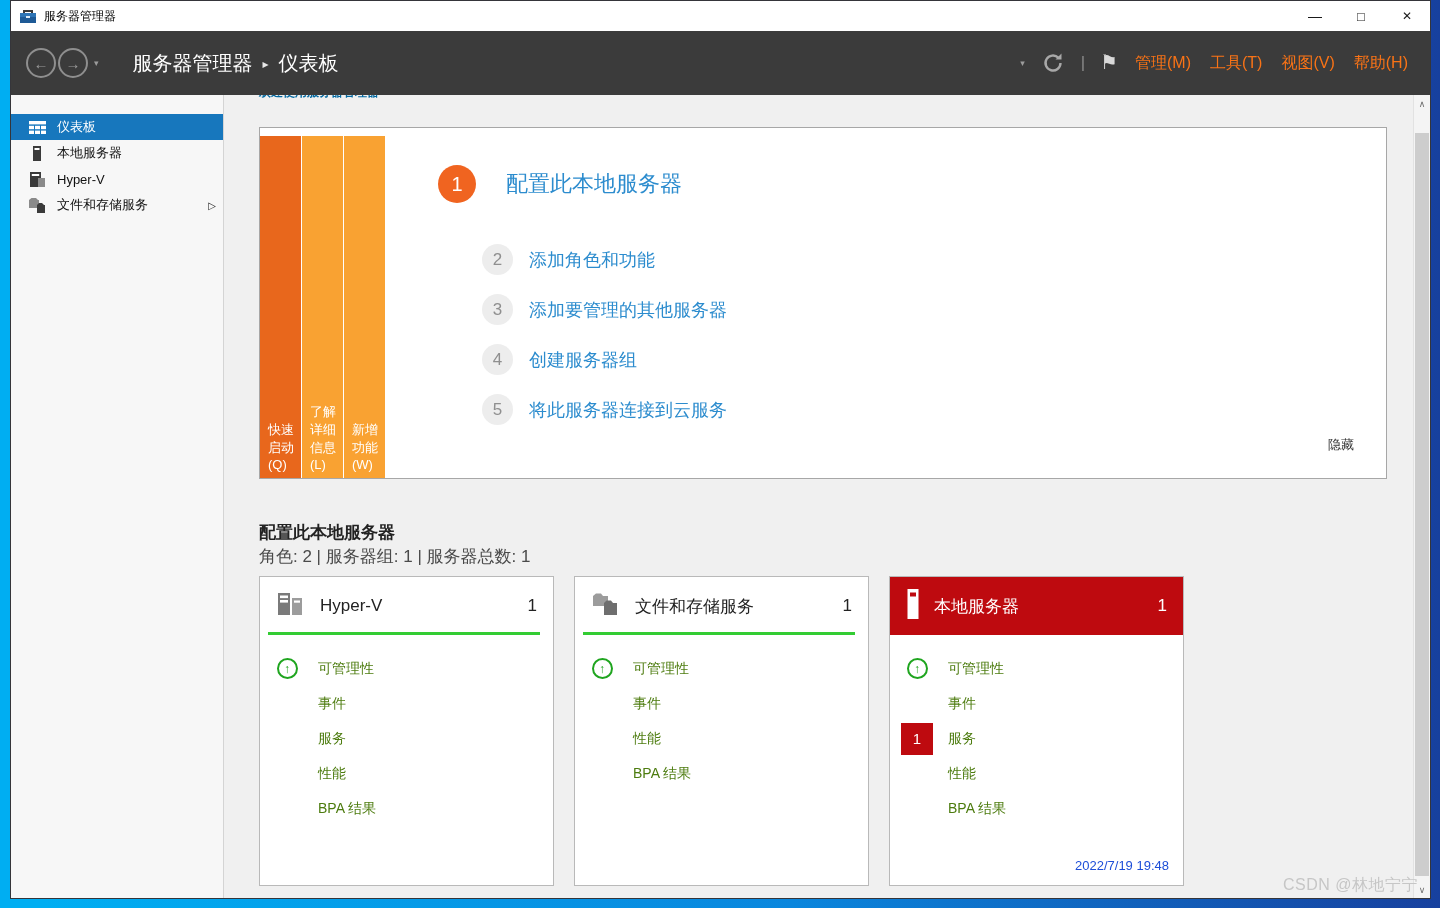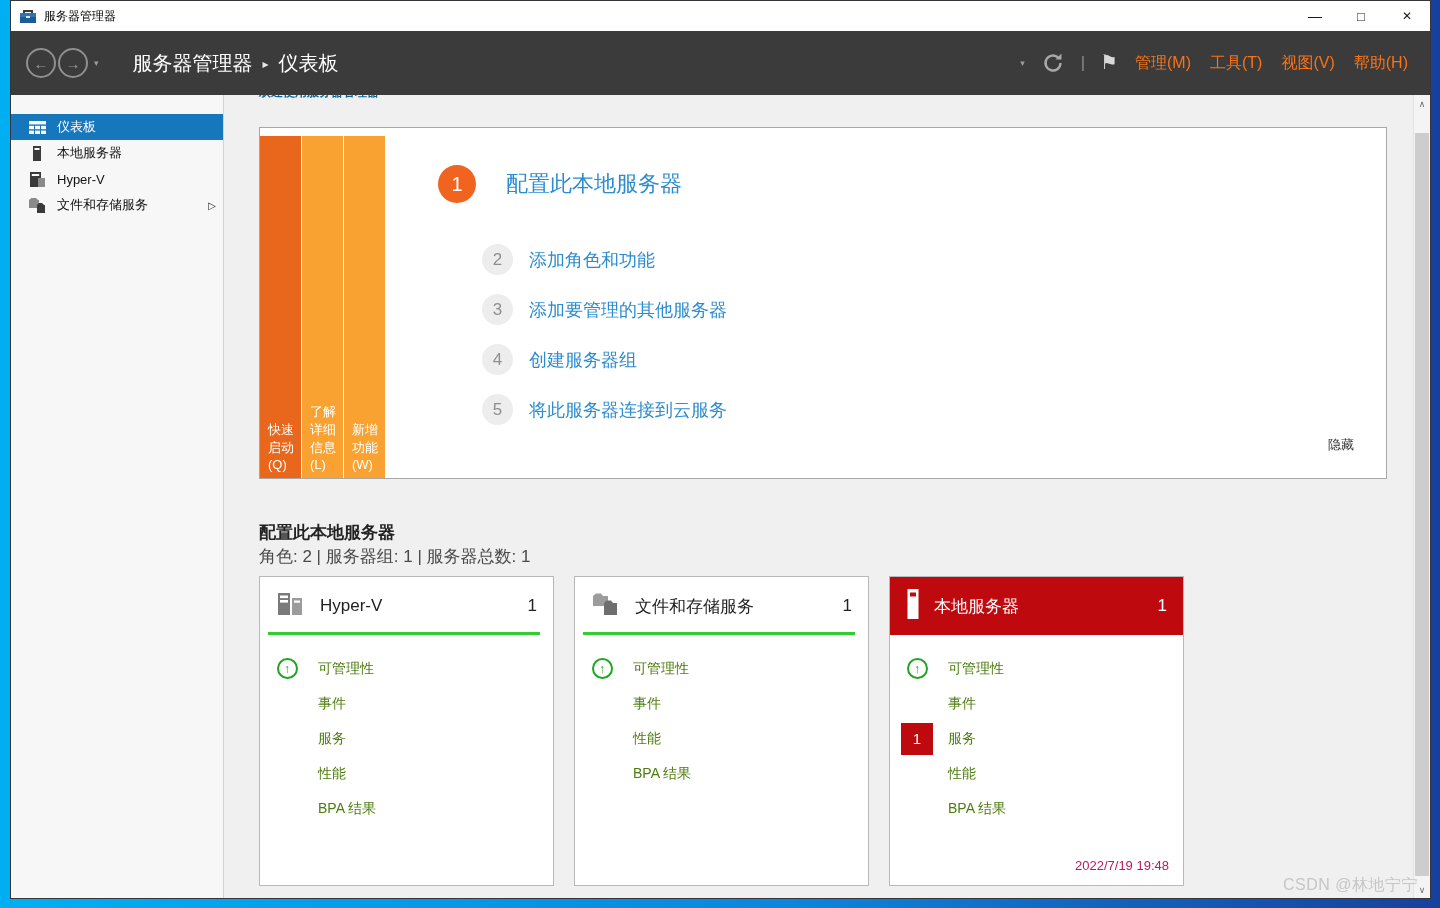--- a/index.html
+++ b/index.html
@@ -84,21 +84,21 @@
   .card3 .chead { background:#BE0A0F; }
   .card3 .ctitle, .card3 .ccount { color:#FFF; }
   .crows { margin-top:16px; }
   .crow { height:35px; display:flex; align-items:center; }
   .cicon { width:32px; margin-left:11px; margin-right:15px; display:flex; align-items:center; justify-content:center; flex:none; }
   .clabel { font-size:14px; color:#4d7c0f; cursor:pointer; }
   .up-ic { width:21px; height:21px; border:2px solid #1FA51F; border-radius:50%; color:#1FA51F;
     font-size:12px; font-weight:bold; display:flex; align-items:center; justify-content:center; }
   .badge { width:32px; height:32px; background:#BE0A0F; color:#FFF; font-size:15px;
     display:flex; align-items:center; justify-content:center; cursor:pointer; }
-  .timestamp { position:absolute; right:14px; bottom:12px; font-size:13px; color:#be185d; }
+  .timestamp { position:absolute; right:14px; bottom:12px; font-size:13px; color:#1d4ed8; }
 
   .scrollbar { position:absolute; right:0; top:0; bottom:0; width:17px; background:#F4F4F4; border-left:1px solid #E2E2E2; }
   .sb-btn { height:17px; display:flex; align-items:center; justify-content:center; font-size:9px; color:#6E6E6E; cursor:pointer; }
   .sb-btn.down { position:absolute; bottom:0; left:0; right:0; }
   .sb-thumb { position:absolute; top:38px; bottom:22px; left:1px; right:1px; background:#CDCDCD; cursor:pointer; }
 
   .watermark { position:absolute; right:12px; bottom:2px; font-size:16px; color:#C6C6C6; z-index:9; letter-spacing:.5px; }
 </style>
 </head>
 <body>

